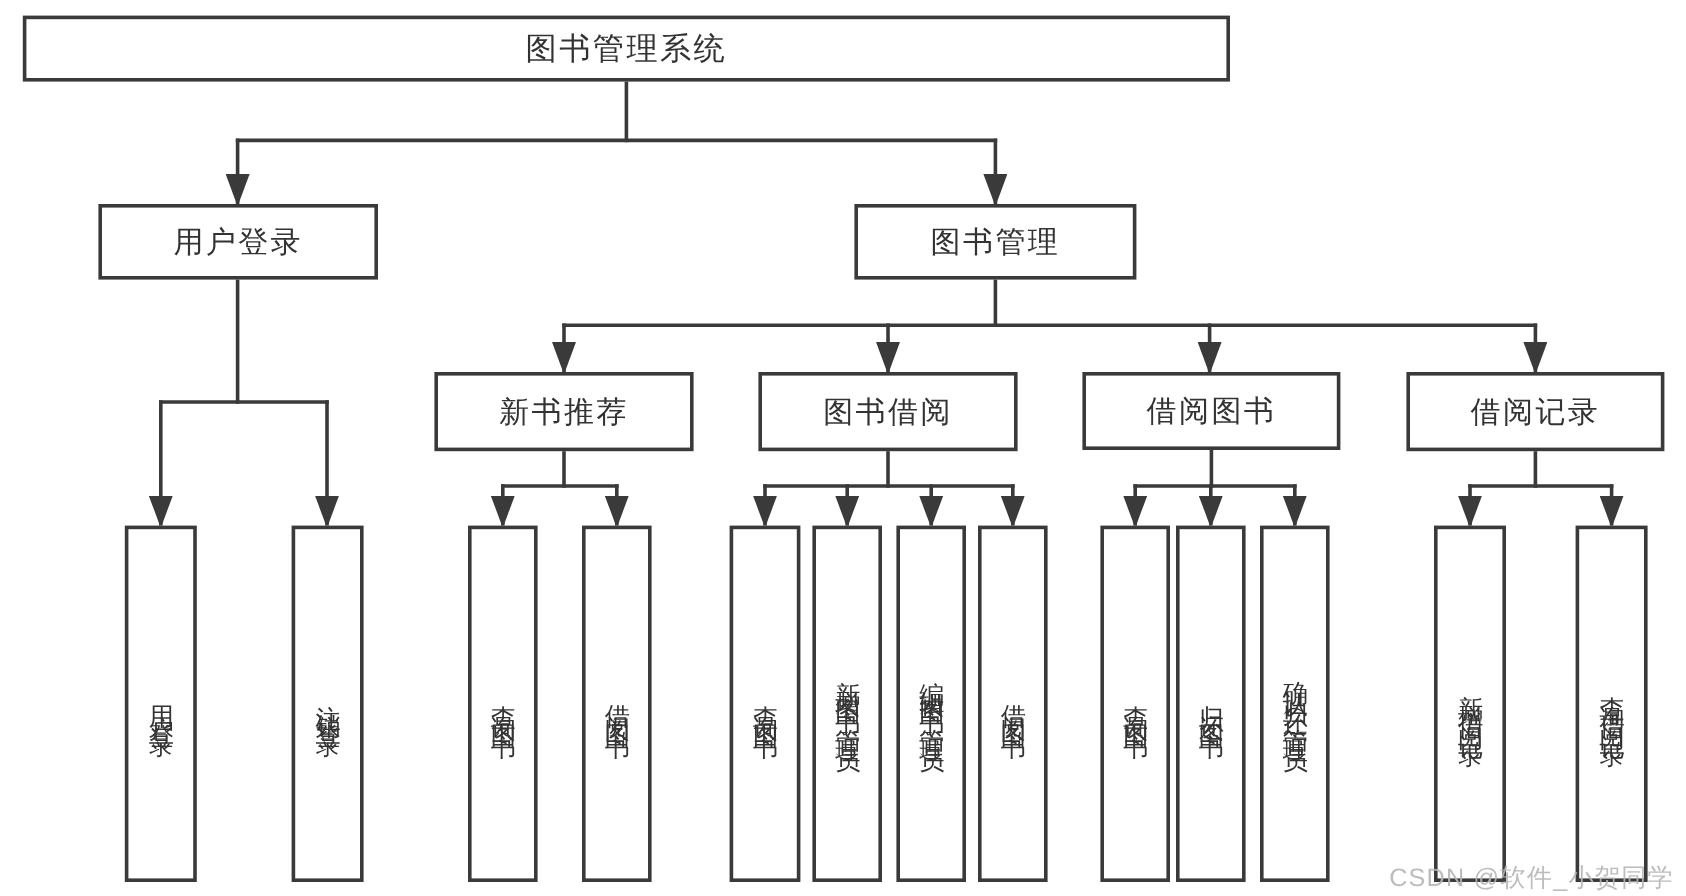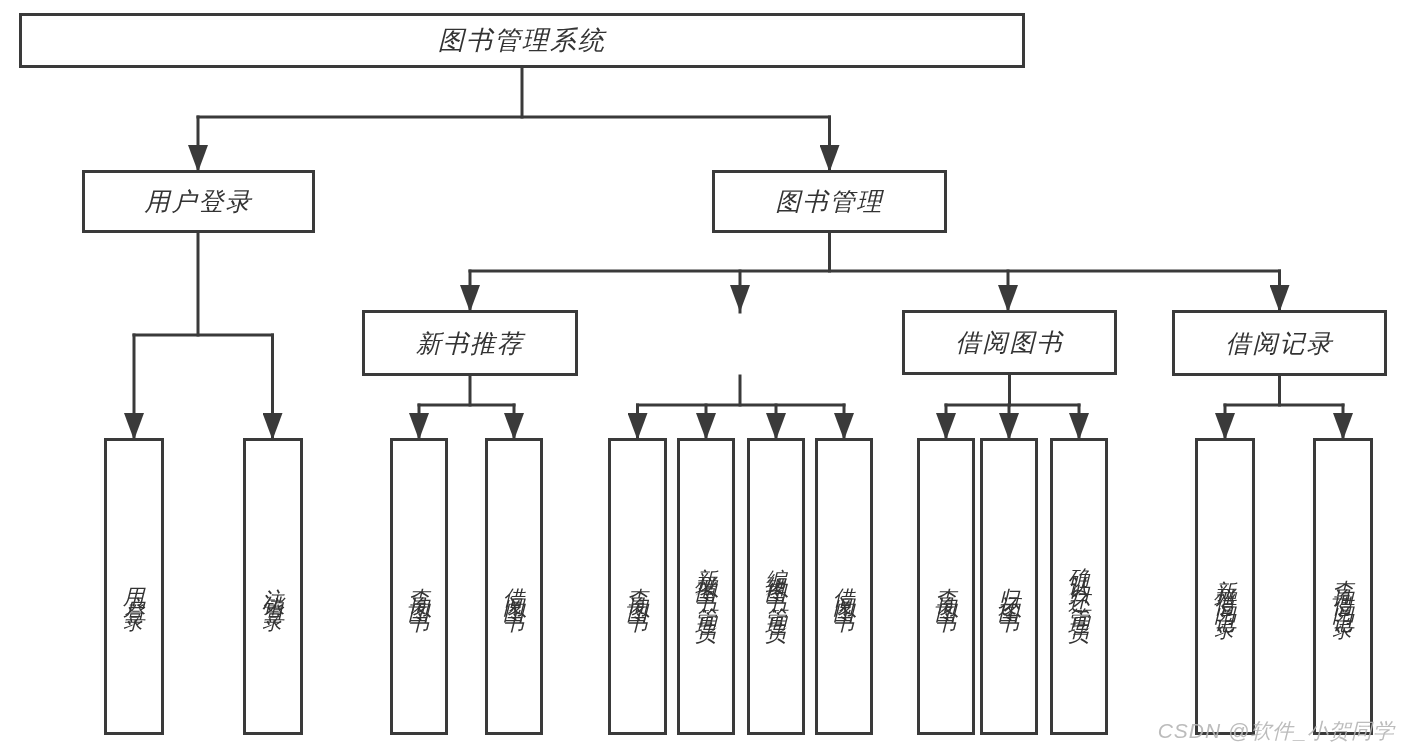--- a/index.html
+++ b/index.html
@@ -8,21 +8,20 @@
     --bg:#ffffff;
     --wm:#b5b5b5;
   }
   html,body{margin:0;padding:0;background:var(--bg);}
   #stage{
     position:relative;
     width:1405px;height:747px;
     background:var(--bg);
     font-family:"Liberation Sans","DejaVu Sans",sans-serif;
     overflow:hidden;
-    font-style:italic;
   }
   #wires{position:absolute;left:0;top:0;z-index:1;}
   #wires line,#wires path{stroke:var(--line);stroke-width:3;fill:none;stroke-linecap:square;}
   #wires .ah{fill:var(--line);stroke:none;}
   .box{
     position:absolute;box-sizing:border-box;z-index:2;
     border:3px solid var(--line);background:#fff;
     display:flex;align-items:center;justify-content:center;
     color:var(--text);text-align:center;
   }
@@ -94,20 +93,21 @@
     <line x1="1225" y1="405" x2="1225" y2="440" marker-end="url(#ah)"></line>
     <line x1="1343" y1="405" x2="1343" y2="440" marker-end="url(#ah)"></line>
   </svg>
 
   <div class="box h root" style="left:19px;top:13px;width:1006px;height:55px">图书管理系统</div>
 
   <div class="box h" style="left:82px;top:170px;width:233px;height:63px">用户登录</div>
   <div class="box h" style="left:712px;top:170px;width:235px;height:63px">图书管理</div>
 
   <div class="box h" style="left:362px;top:310px;width:216px;height:66px">新书推荐</div>
+  <div class="box h" style="left:632px;top:310px;width:216px;height:66px">图书借阅</div>
   <div class="box h" style="left:902px;top:310px;width:215px;height:65px">借阅图书</div>
   <div class="box h" style="left:1172px;top:310px;width:215px;height:66px">借阅记录</div>
 
   <div class="box v" style="left:104px;top:438px;width:60px;height:297px">用户登录</div>
   <div class="box v" style="left:243px;top:438px;width:60px;height:297px">注销登录</div>
 
   <div class="box v" style="left:390px;top:438px;width:58px;height:297px">查询图书</div>
   <div class="box v" style="left:485px;top:438px;width:58px;height:297px">借阅图书</div>
 
   <div class="box v" style="left:608px;top:438px;width:59px;height:297px">查询图书</div>

